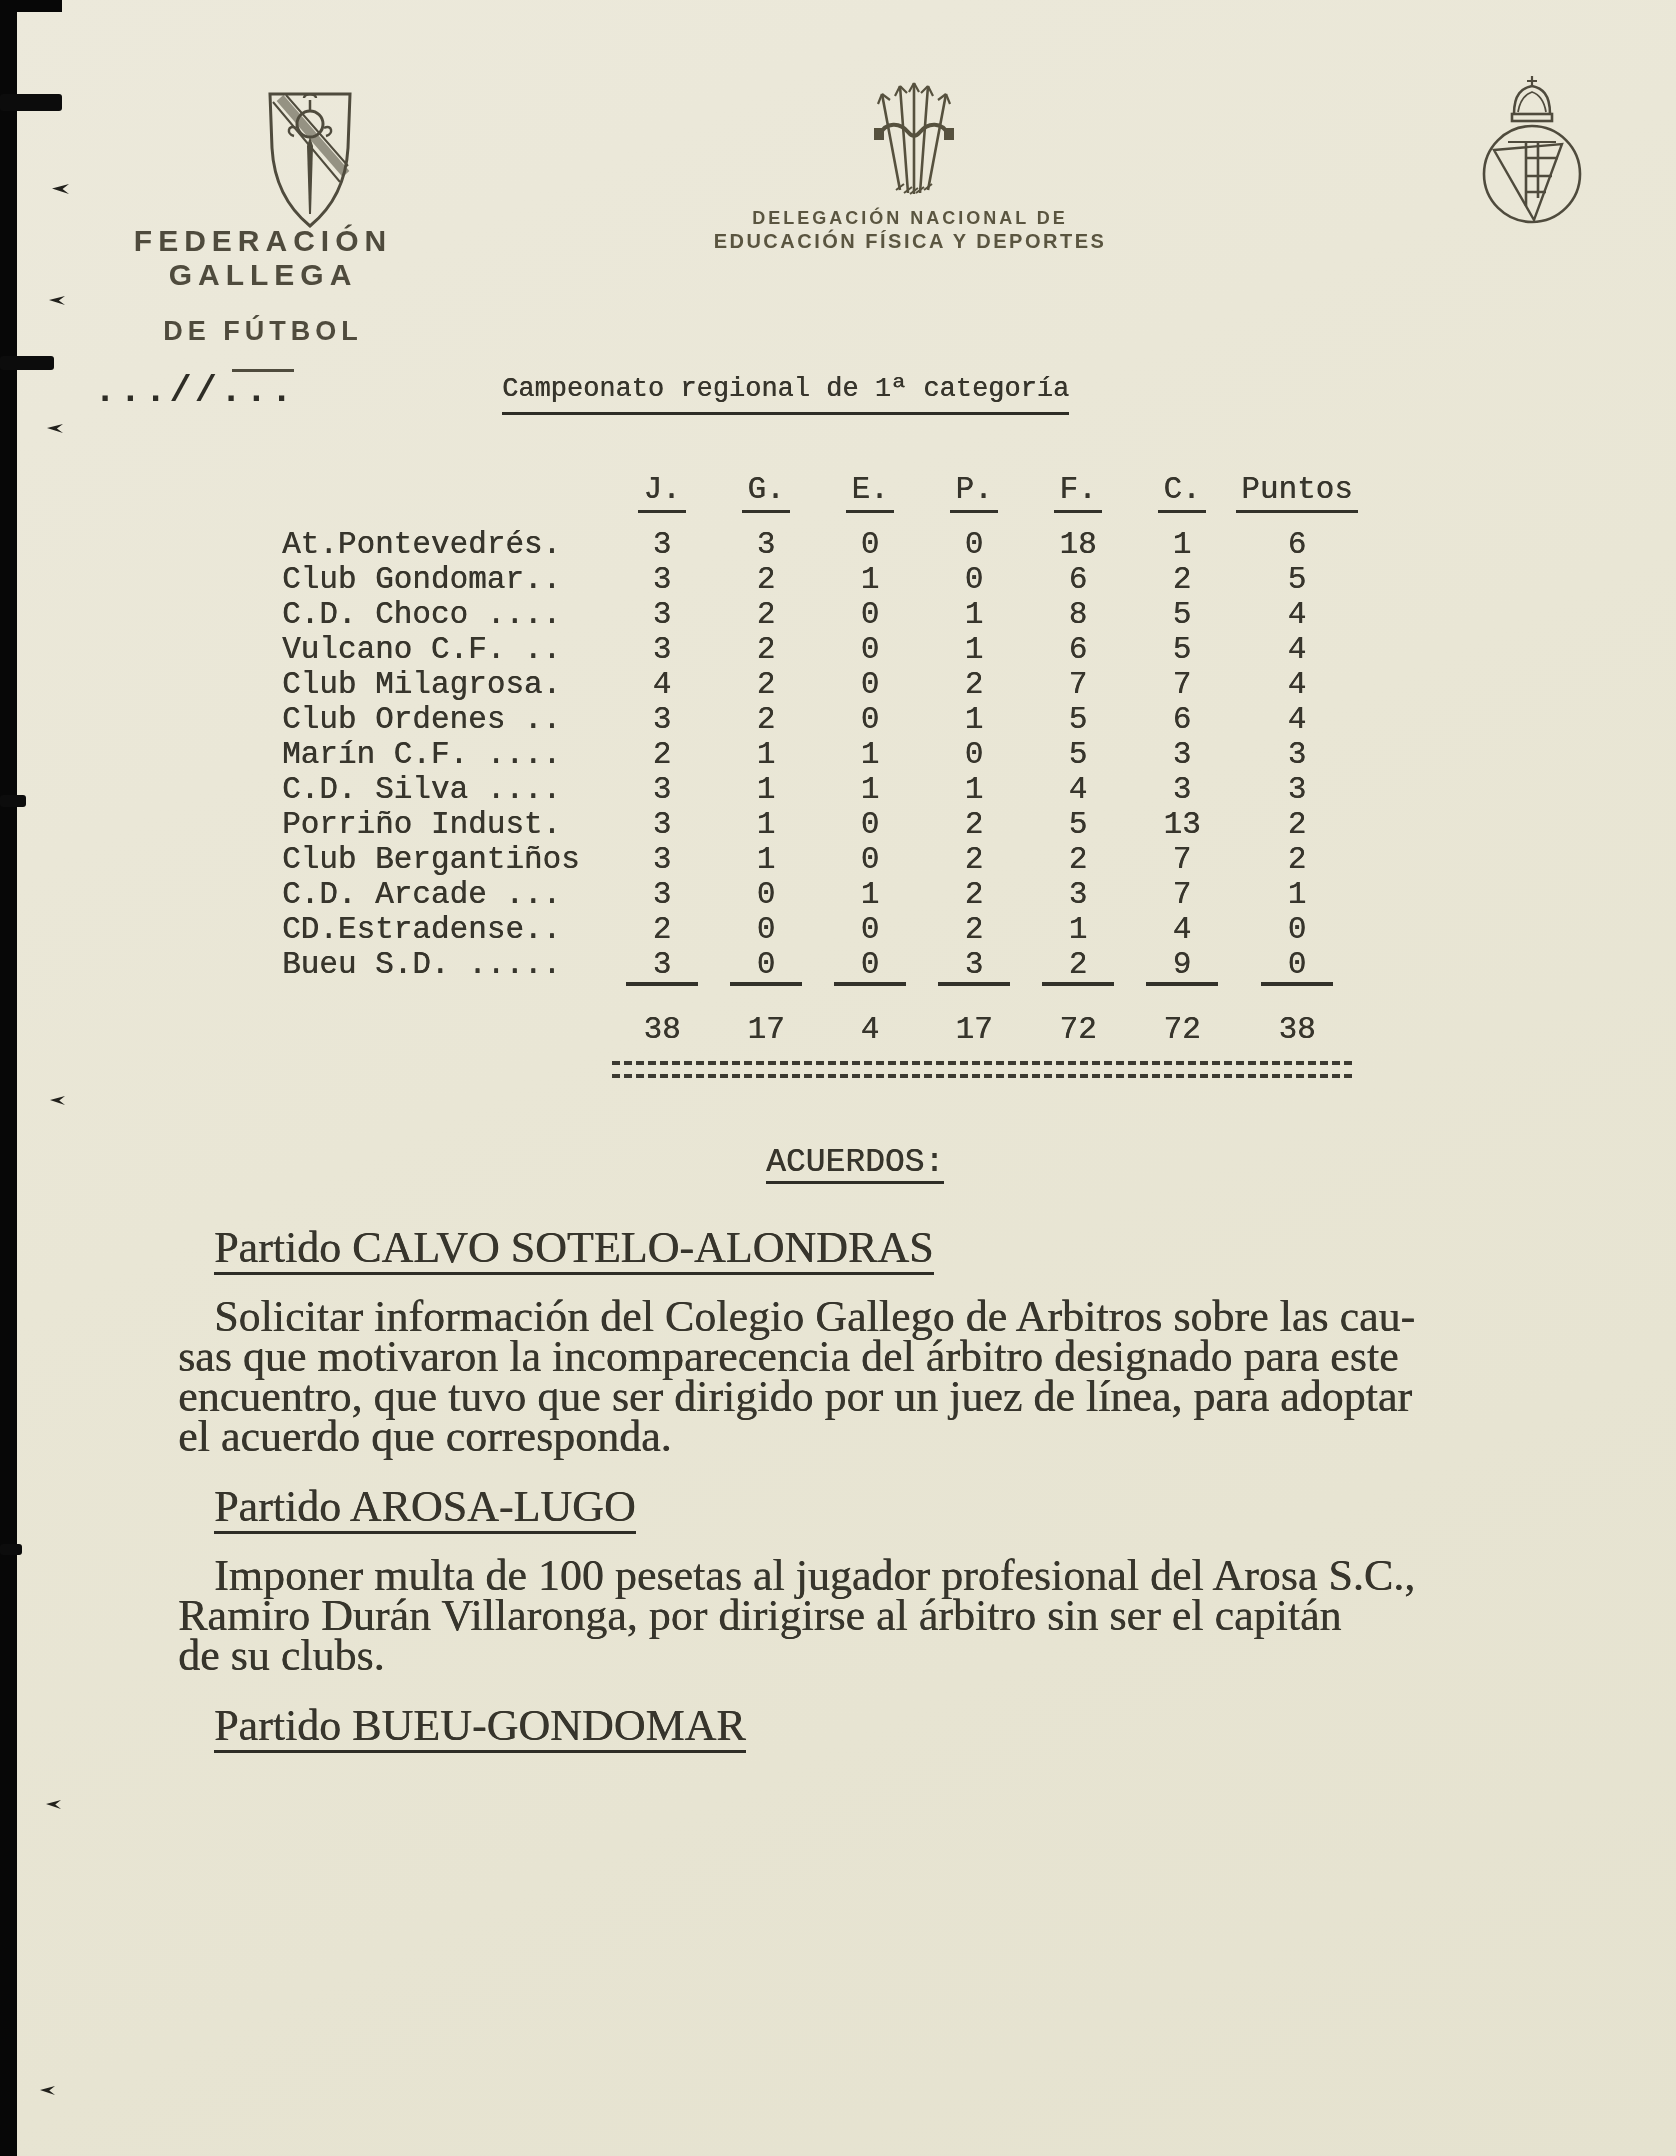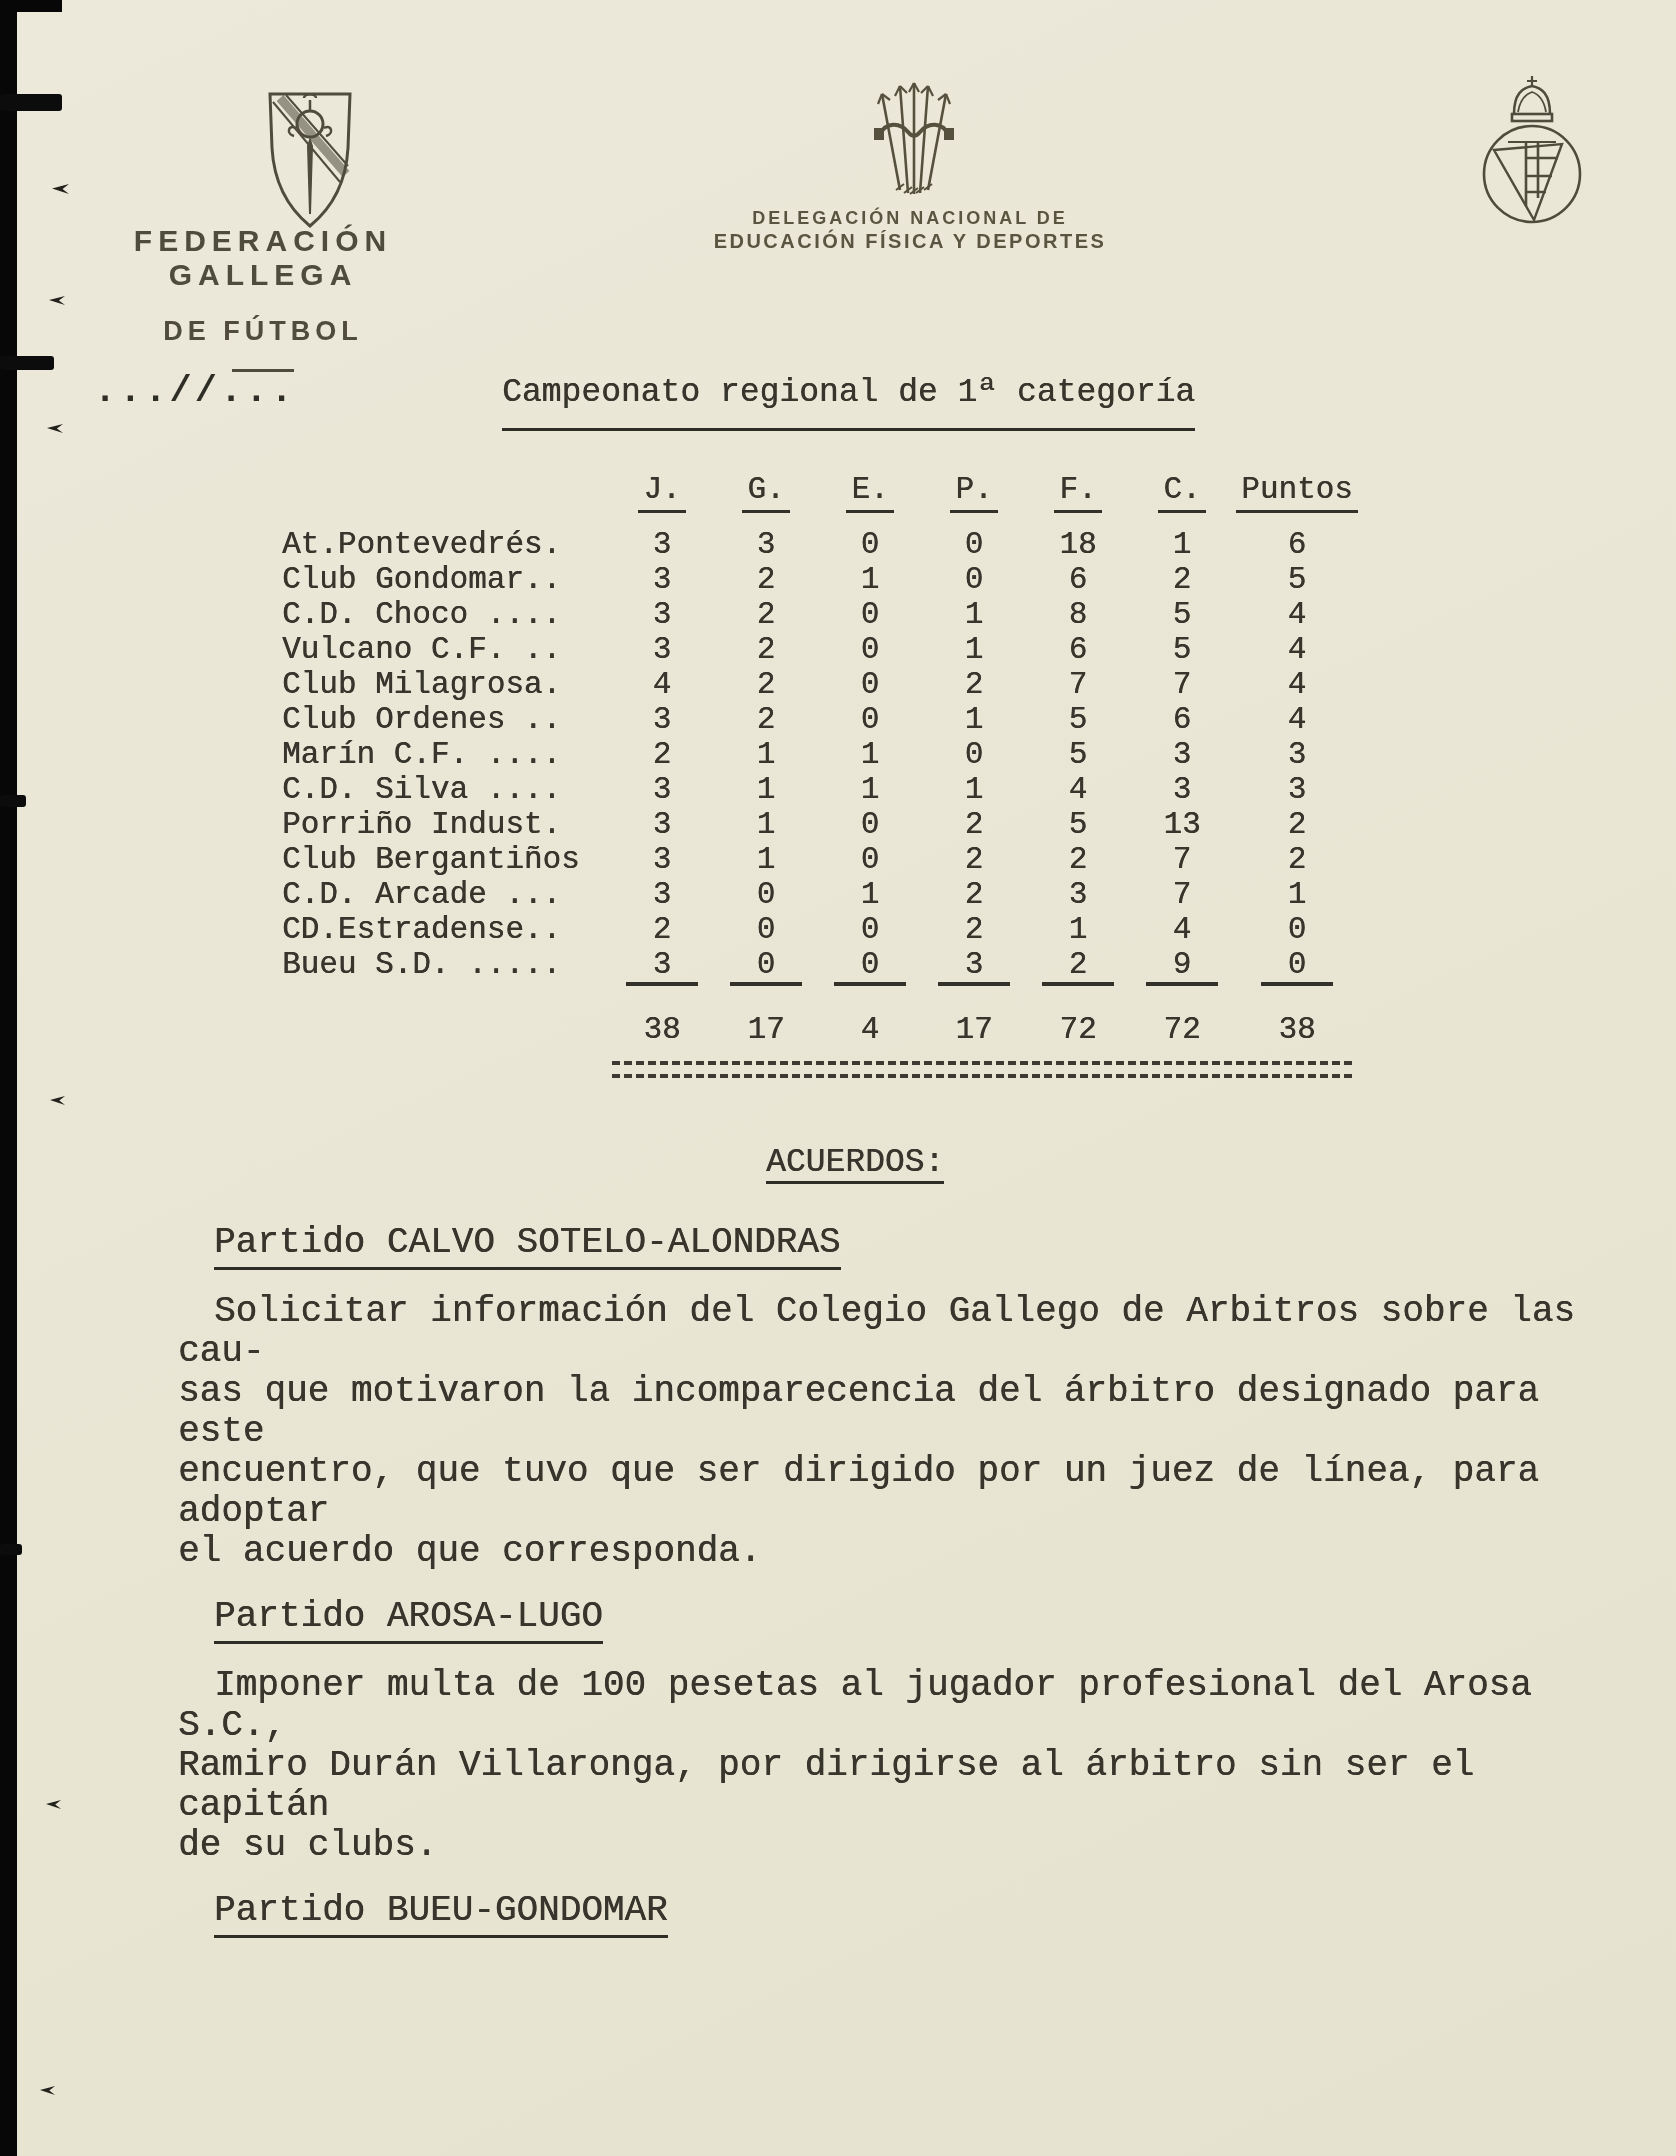--- a/index.html
+++ b/index.html
@@ -27,22 +27,22 @@
   .org-center { position:absolute; left:688px; top:208px; width:444px; text-align:center;
                 font-family:"Liberation Sans", sans-serif; font-weight:bold; color:#5a5540; }
   .org-center .l1 { font-size:18px; letter-spacing:3px; }
   .org-center .l2 { font-size:20px; letter-spacing:2.5px; margin-top:1px; }
   .logo { position:absolute; }
   .logo svg { display:block; }
 
   .cont-mark { position:absolute; left:94px; top:370px; font-size:37px; font-weight:bold;
                letter-spacing:3px; color:#2e2d26; }
 
-  .title { position:absolute; left:502px; top:374px; font-size:33px;
-           border-bottom:3px solid #2e2d26; padding-bottom:17px;
+  .title { position:absolute; left:502px; top:374px; font-size:27px;
+           border-bottom:3px solid #2e2d26; padding-bottom:8px;
            text-shadow:0.4px 0 0 currentColor; }
 
   
   .standings { position:absolute; left:282px; top:472px; font-size:31px; text-shadow:0.4px 0 0 currentColor; }
   .trow { display:flex; line-height:35px; }
   .tcell { display:block; }
   .tcell.team { width:328px; white-space:pre; }
   .tcell.num  { width:104px; text-align:center; }
   .tcell.pts  { width:126px; text-align:center; }
   .thead { margin-bottom:14px; }
@@ -54,22 +54,22 @@
     width:72px; border-bottom:4px solid #33322a;
   }
   .totals { margin-top:30px; }
   .dbl-line { margin:14px 0 0 330px; width:740px; height:9px;
               border-top:4px dashed #3c3a31; border-bottom:4px dashed #3c3a31; }
 
   
   .acuerdos-h { position:absolute; left:766px; top:1144px; font-size:33px;
                 border-bottom:3px solid #2e2d26; 
                 text-shadow:0.4px 0 0 currentColor; }
-  .sections { position:absolute; left:178px; top:1222px; width:1450px; font-size:36px;
-              text-shadow:0.4px 0 0 currentColor; }
+  .sections { position:absolute; left:178px; top:1222px; width:1450px; font-size:44px;
+              text-shadow:0.4px 0 0 currentColor;font-family:Liberation Serif, serif; }
   .sec { margin-bottom:24px; }
   .sec-title-wrap { margin-left:36px; margin-bottom:22px; }
   .sec-title { display:inline-block; border-bottom:3px solid #2e2d26; padding-bottom:4px; line-height:40px; }
   .para .pline { line-height:40px; white-space:pre-wrap; }
   .para .pline.first { text-indent:36px; }
 </style>
 </head>
 <body>
 
 <div class="page">

